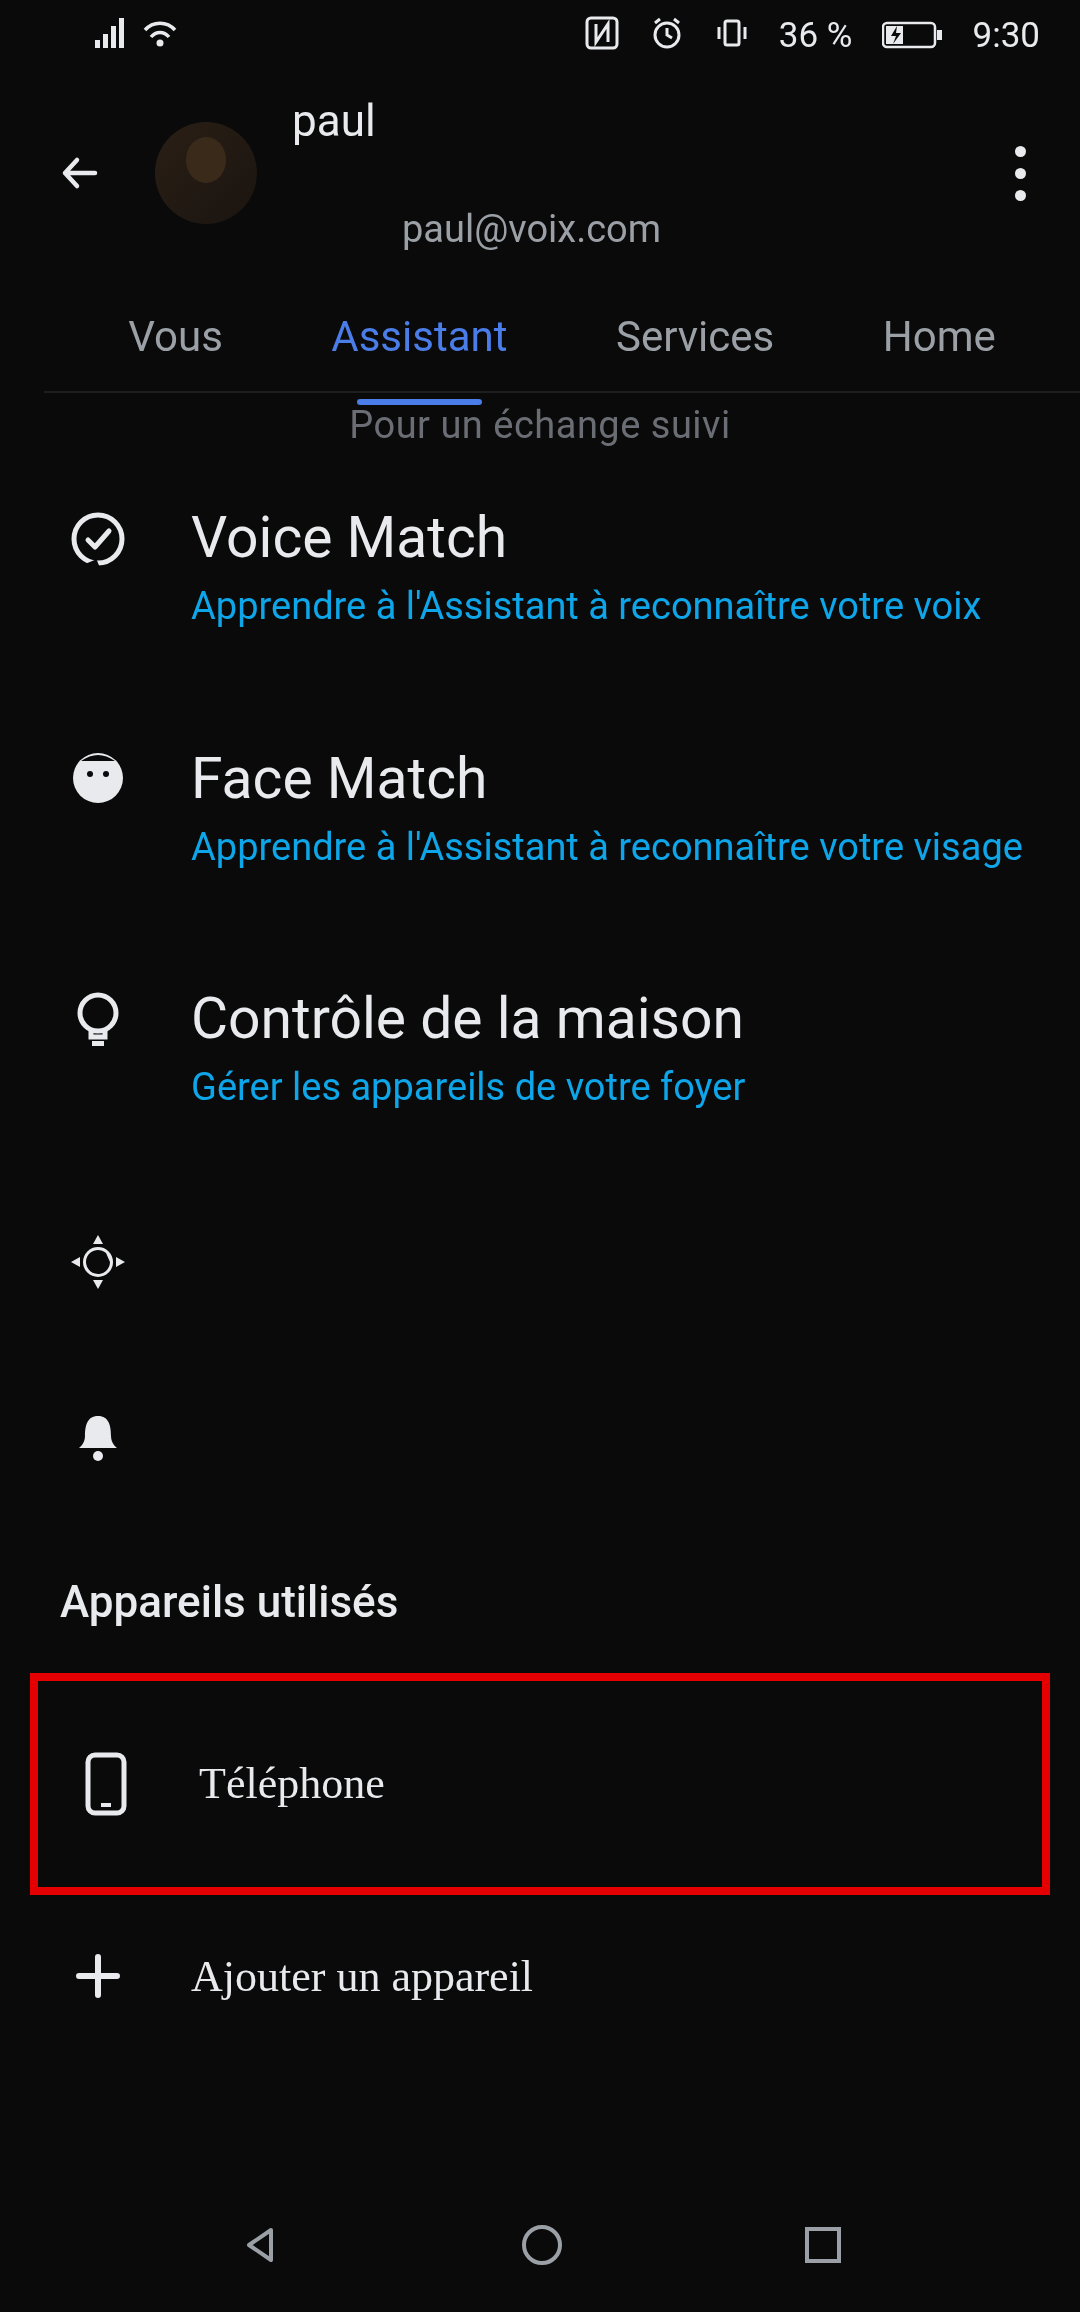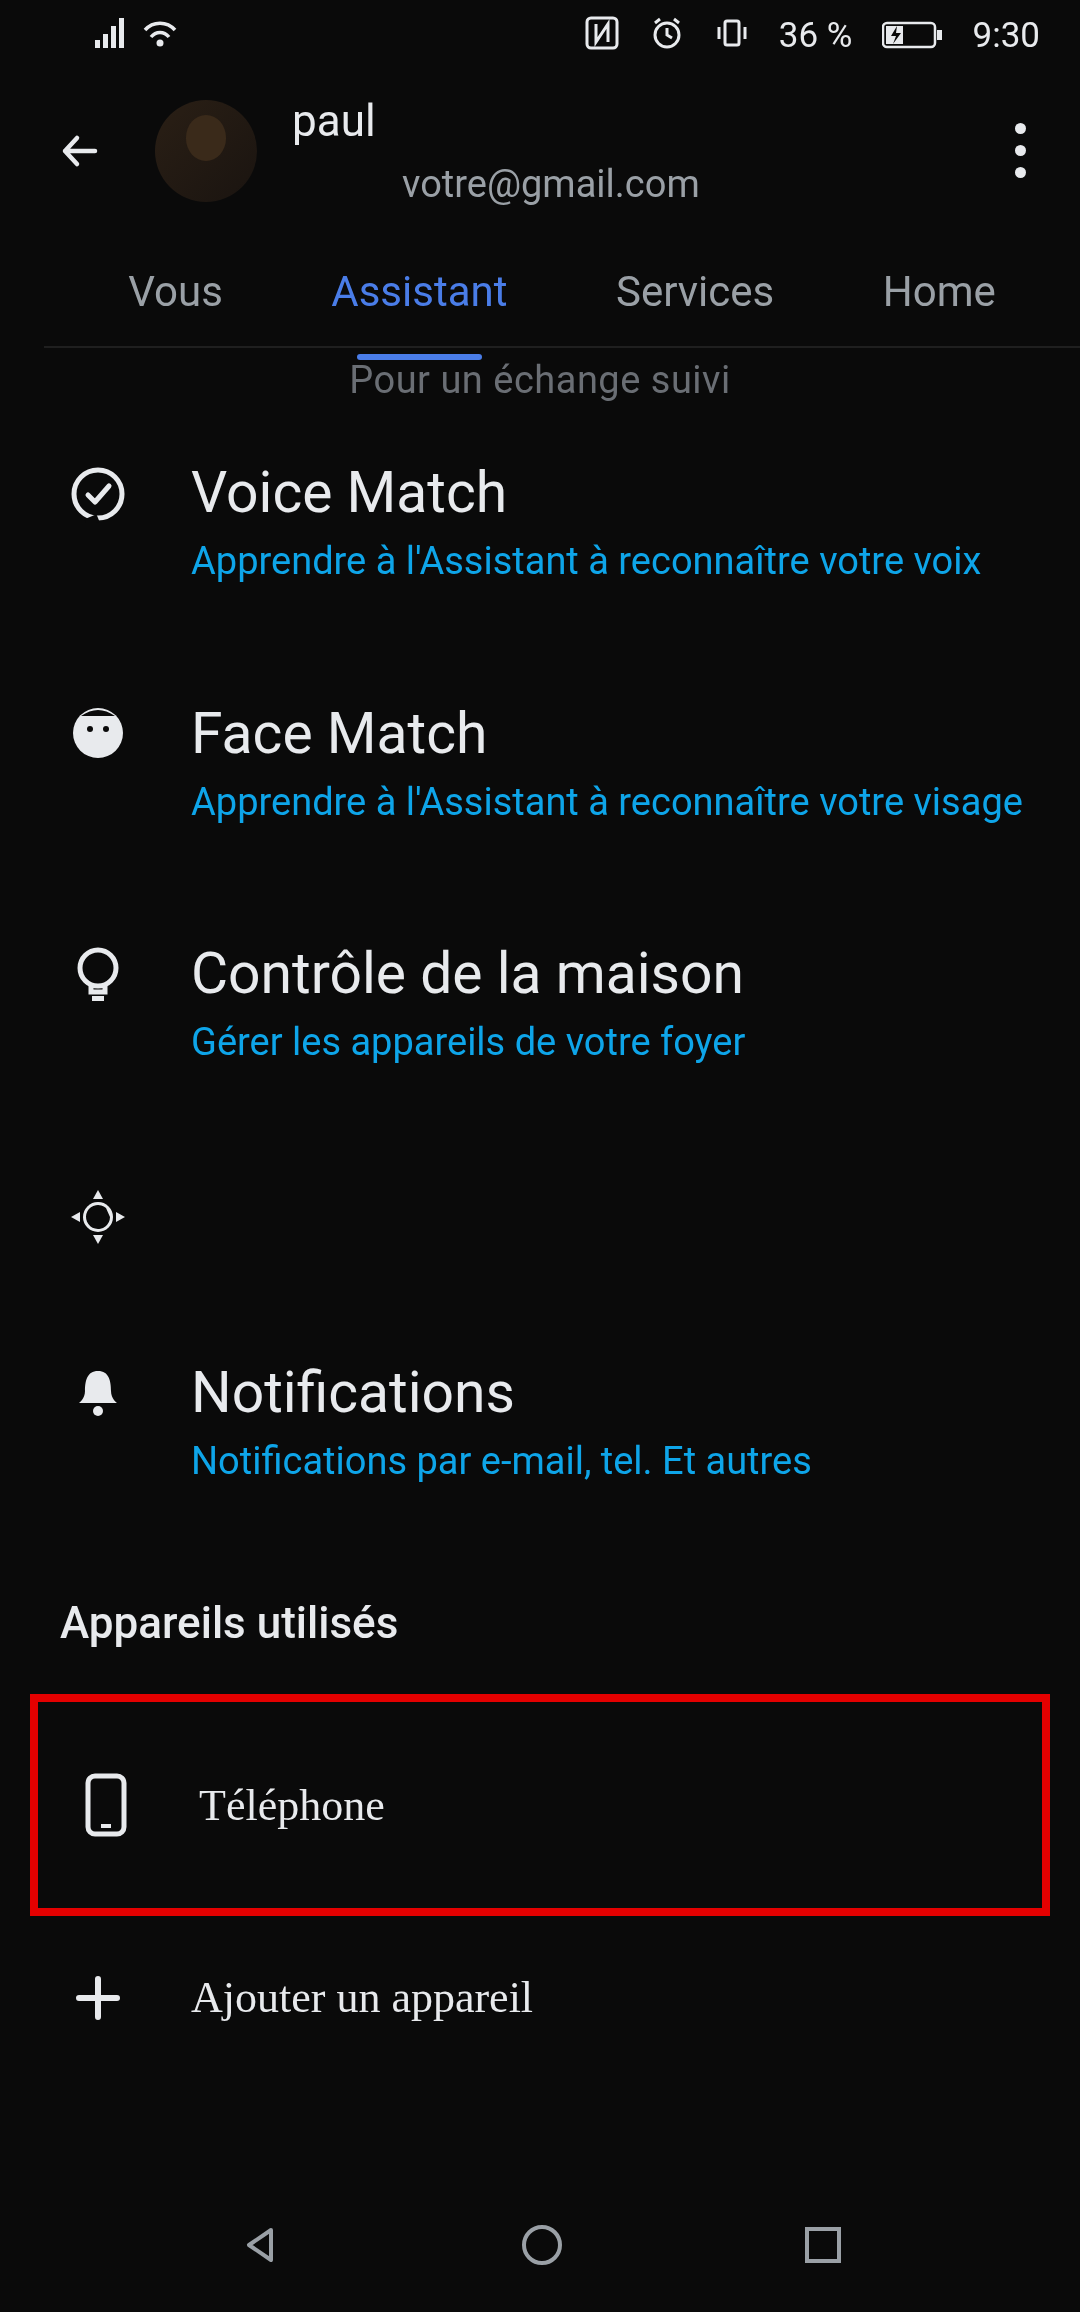--- a/index.html
+++ b/index.html
@@ -32,21 +32,21 @@
       width: 102px; height: 102px; border-radius: 50%;
       background: linear-gradient(135deg, #2a1f15 0%, #1a1410 100%);
       margin-right: 35px;
       position: relative;
       overflow: hidden;
     }
     .avatar::after {
       content:""; position:absolute; left:30%; top:15%; width:40%; height:45%;
       background:#3a2a1a; border-radius:50%;
     }
-    .user-info { display: flex; flex-direction: column; }
+    .user-info { display: flex; flex-direction: column; gap: 45px; }
     .user-name { font-size: 44px; font-weight: 400; color: #e8eaed; }
     .user-email { font-size: 38px; color: #9aa0a6; margin-top: 15px; margin-left: 110px; }
     .more-vert { margin-left: auto; display: flex; flex-direction: column; gap: 11px; align-items: center; width: 40px; }
     .more-vert span { width: 11px; height: 11px; background: #e8eaed; border-radius: 50%; }
     .tabs {
       display: flex;
       justify-content: space-around;
       padding: 0 30px;
       border-bottom: 2px solid #1f1f1f;
       height: 112px;
@@ -155,21 +155,21 @@
 
 <div class="header">
   <span class="back-arrow">
     <svg width="50" height="50" viewBox="0 0 50 50">
         <path d="M40 25 H10 M22 12 L10 25 L22 38" stroke="#e8eaed" stroke-width="4.5" fill="none" stroke-linecap="round" stroke-linejoin="round"></path>
       </svg>
   </span>
   <div class="avatar"></div>
   <div class="user-info">
     <span class="user-name">paul</span>
-    <span class="user-email">votre@gmail.com</span>
+    <span class="user-email">paul@voix.com</span>
   </div>
   <div class="more-vert">
     <span></span>
       <span></span>
       <span></span>
   </div>
 </div>
 
 <div class="tabs">
   <div class="tab"><span>Vous</span></div>
@@ -240,24 +240,20 @@
     </span>
   </div>
 
   <div class="setting-item">
     <span class="setting-icon">
       <svg width="50" height="56" viewBox="0 0 50 56">
           <path d="M25 6 C14 6 12 16 12 26 c0 8 -6 12 -6 12 h38 s-6 -4 -6 -12 C38 16 36 6 25 6 z" fill="#e8eaed"></path>
           <circle cx="25" cy="46" r="5" fill="#e8eaed"></circle>
         </svg>
     </span>
-    <div class="setting-text">
-      <div class="setting-title">Notifications</div>
-      <div class="setting-sub">Notifications par e-mail, tel. Et autres</div>
-    </div>
   </div>
 
   <div class="section-title">Appareils utilisés</div>
 
   <div class="highlight-box">
     <div class="device-item">
       <span class="device-icon">
         <svg width="44" height="66" viewBox="0 0 44 66">
             <rect x="4" y="4" width="36" height="58" rx="7" fill="none" stroke="#e8eaed" stroke-width="5"></rect>
             <rect x="17" y="52" width="10" height="4" fill="#e8eaed"></rect>

